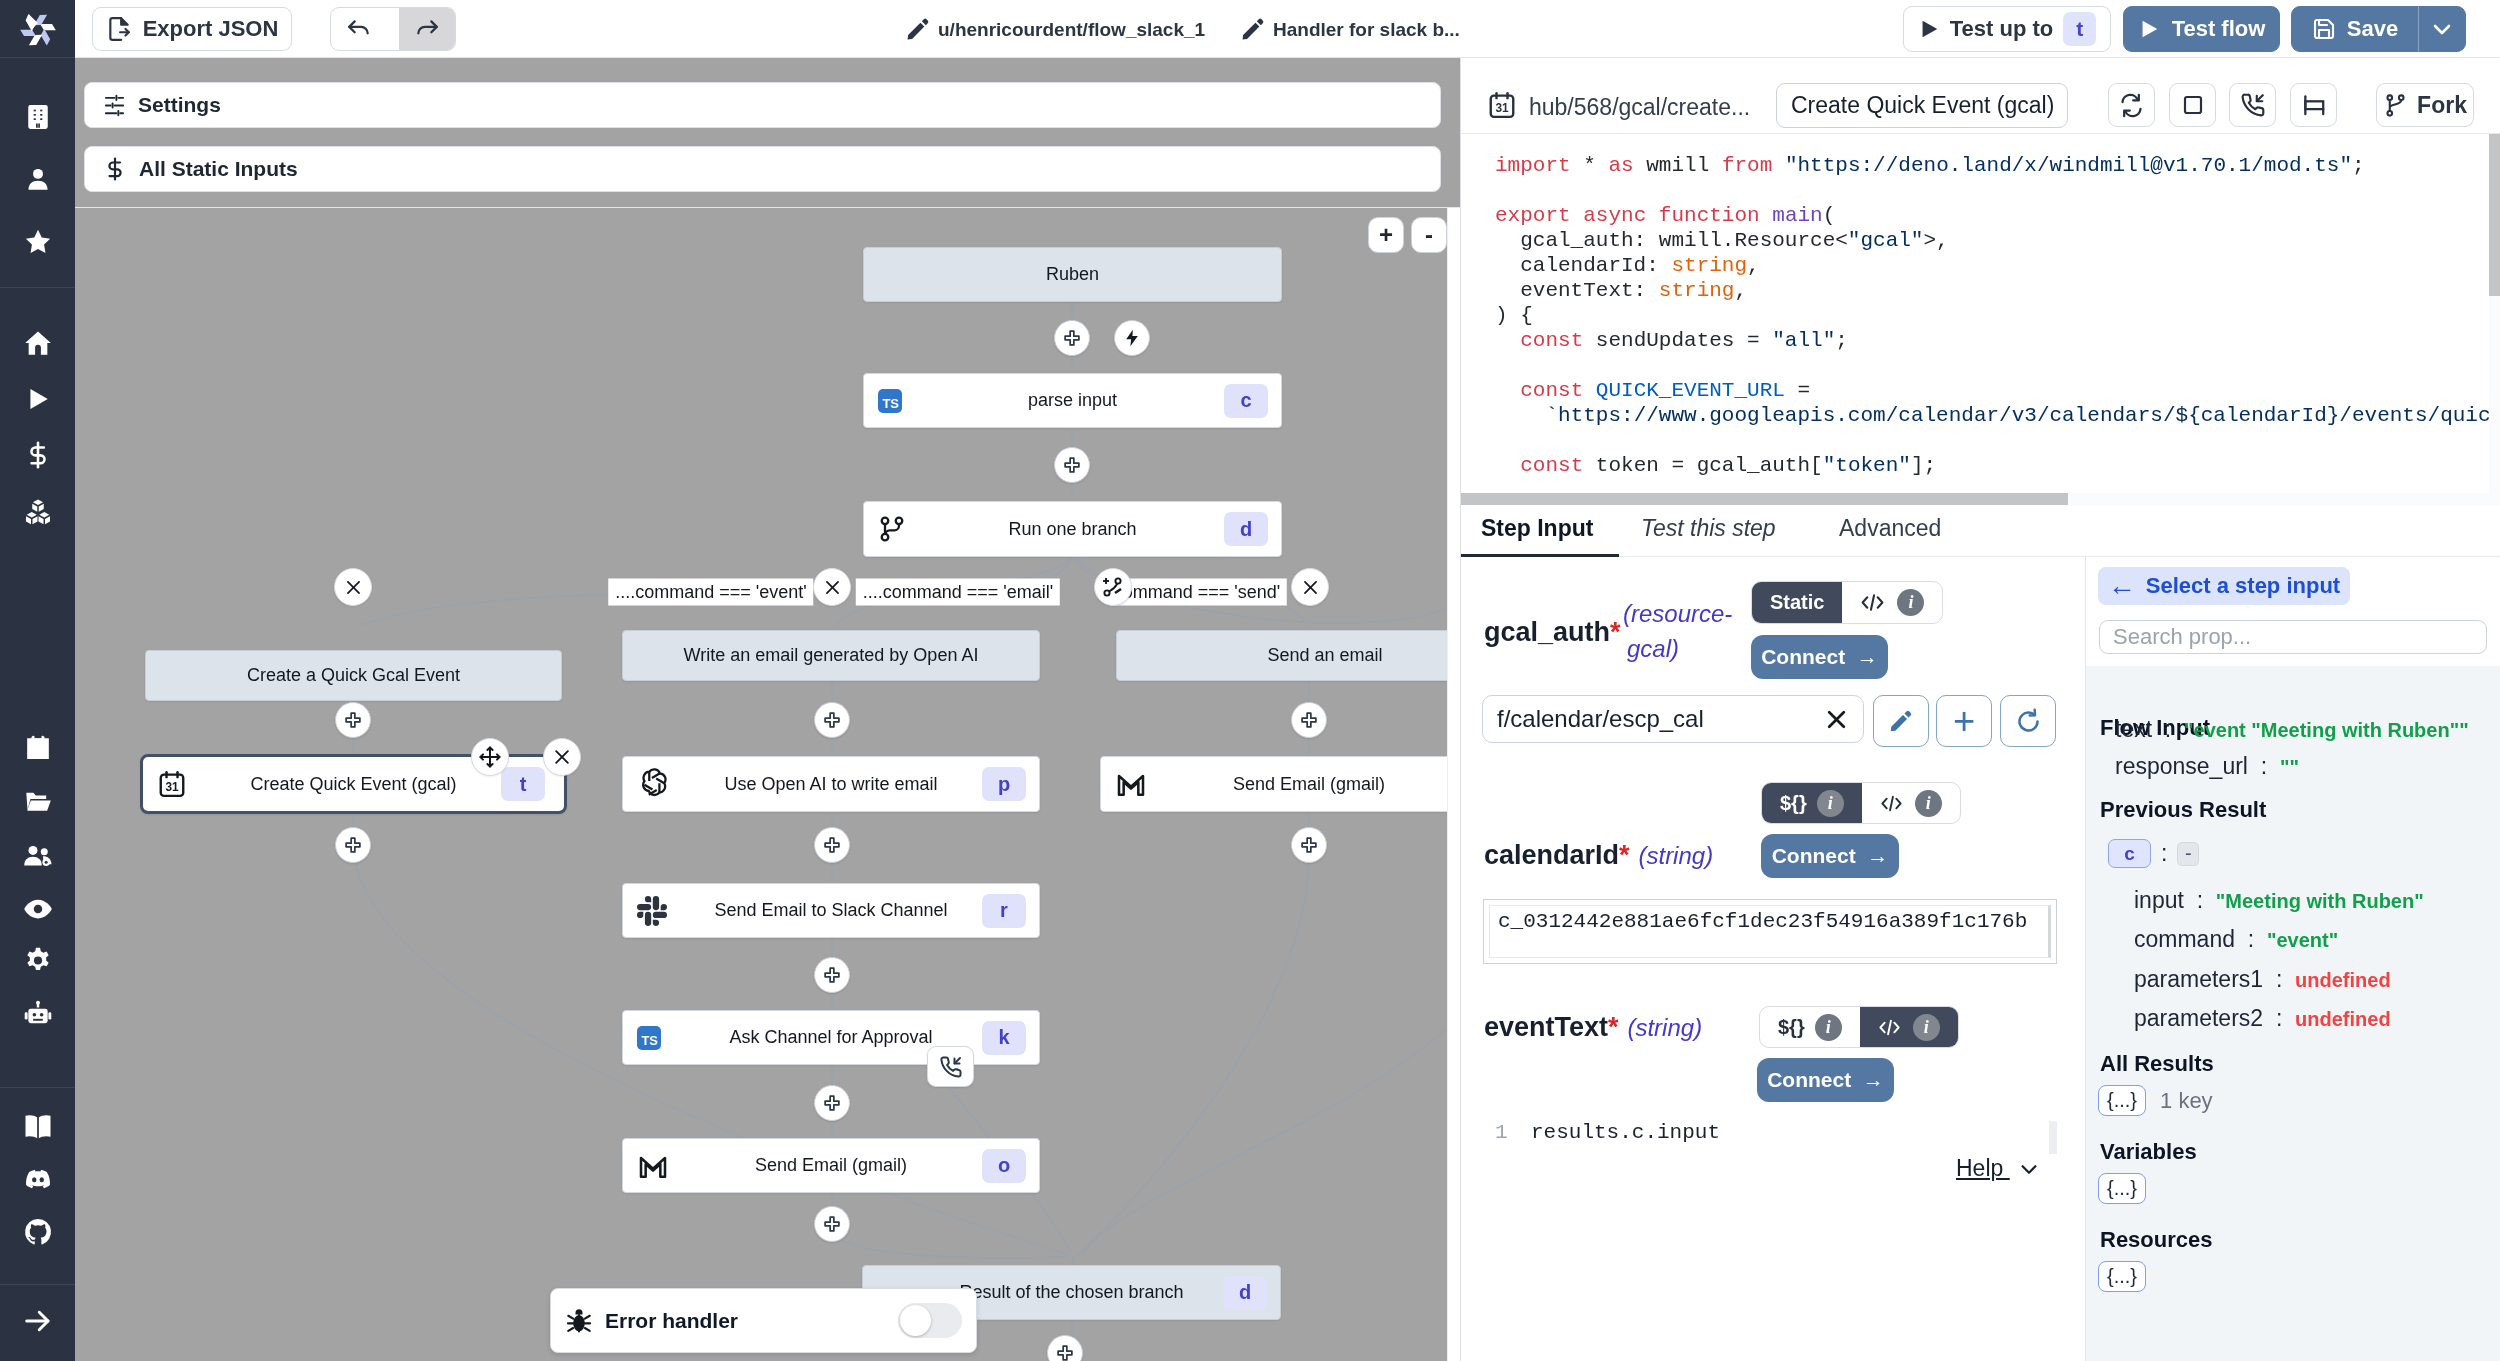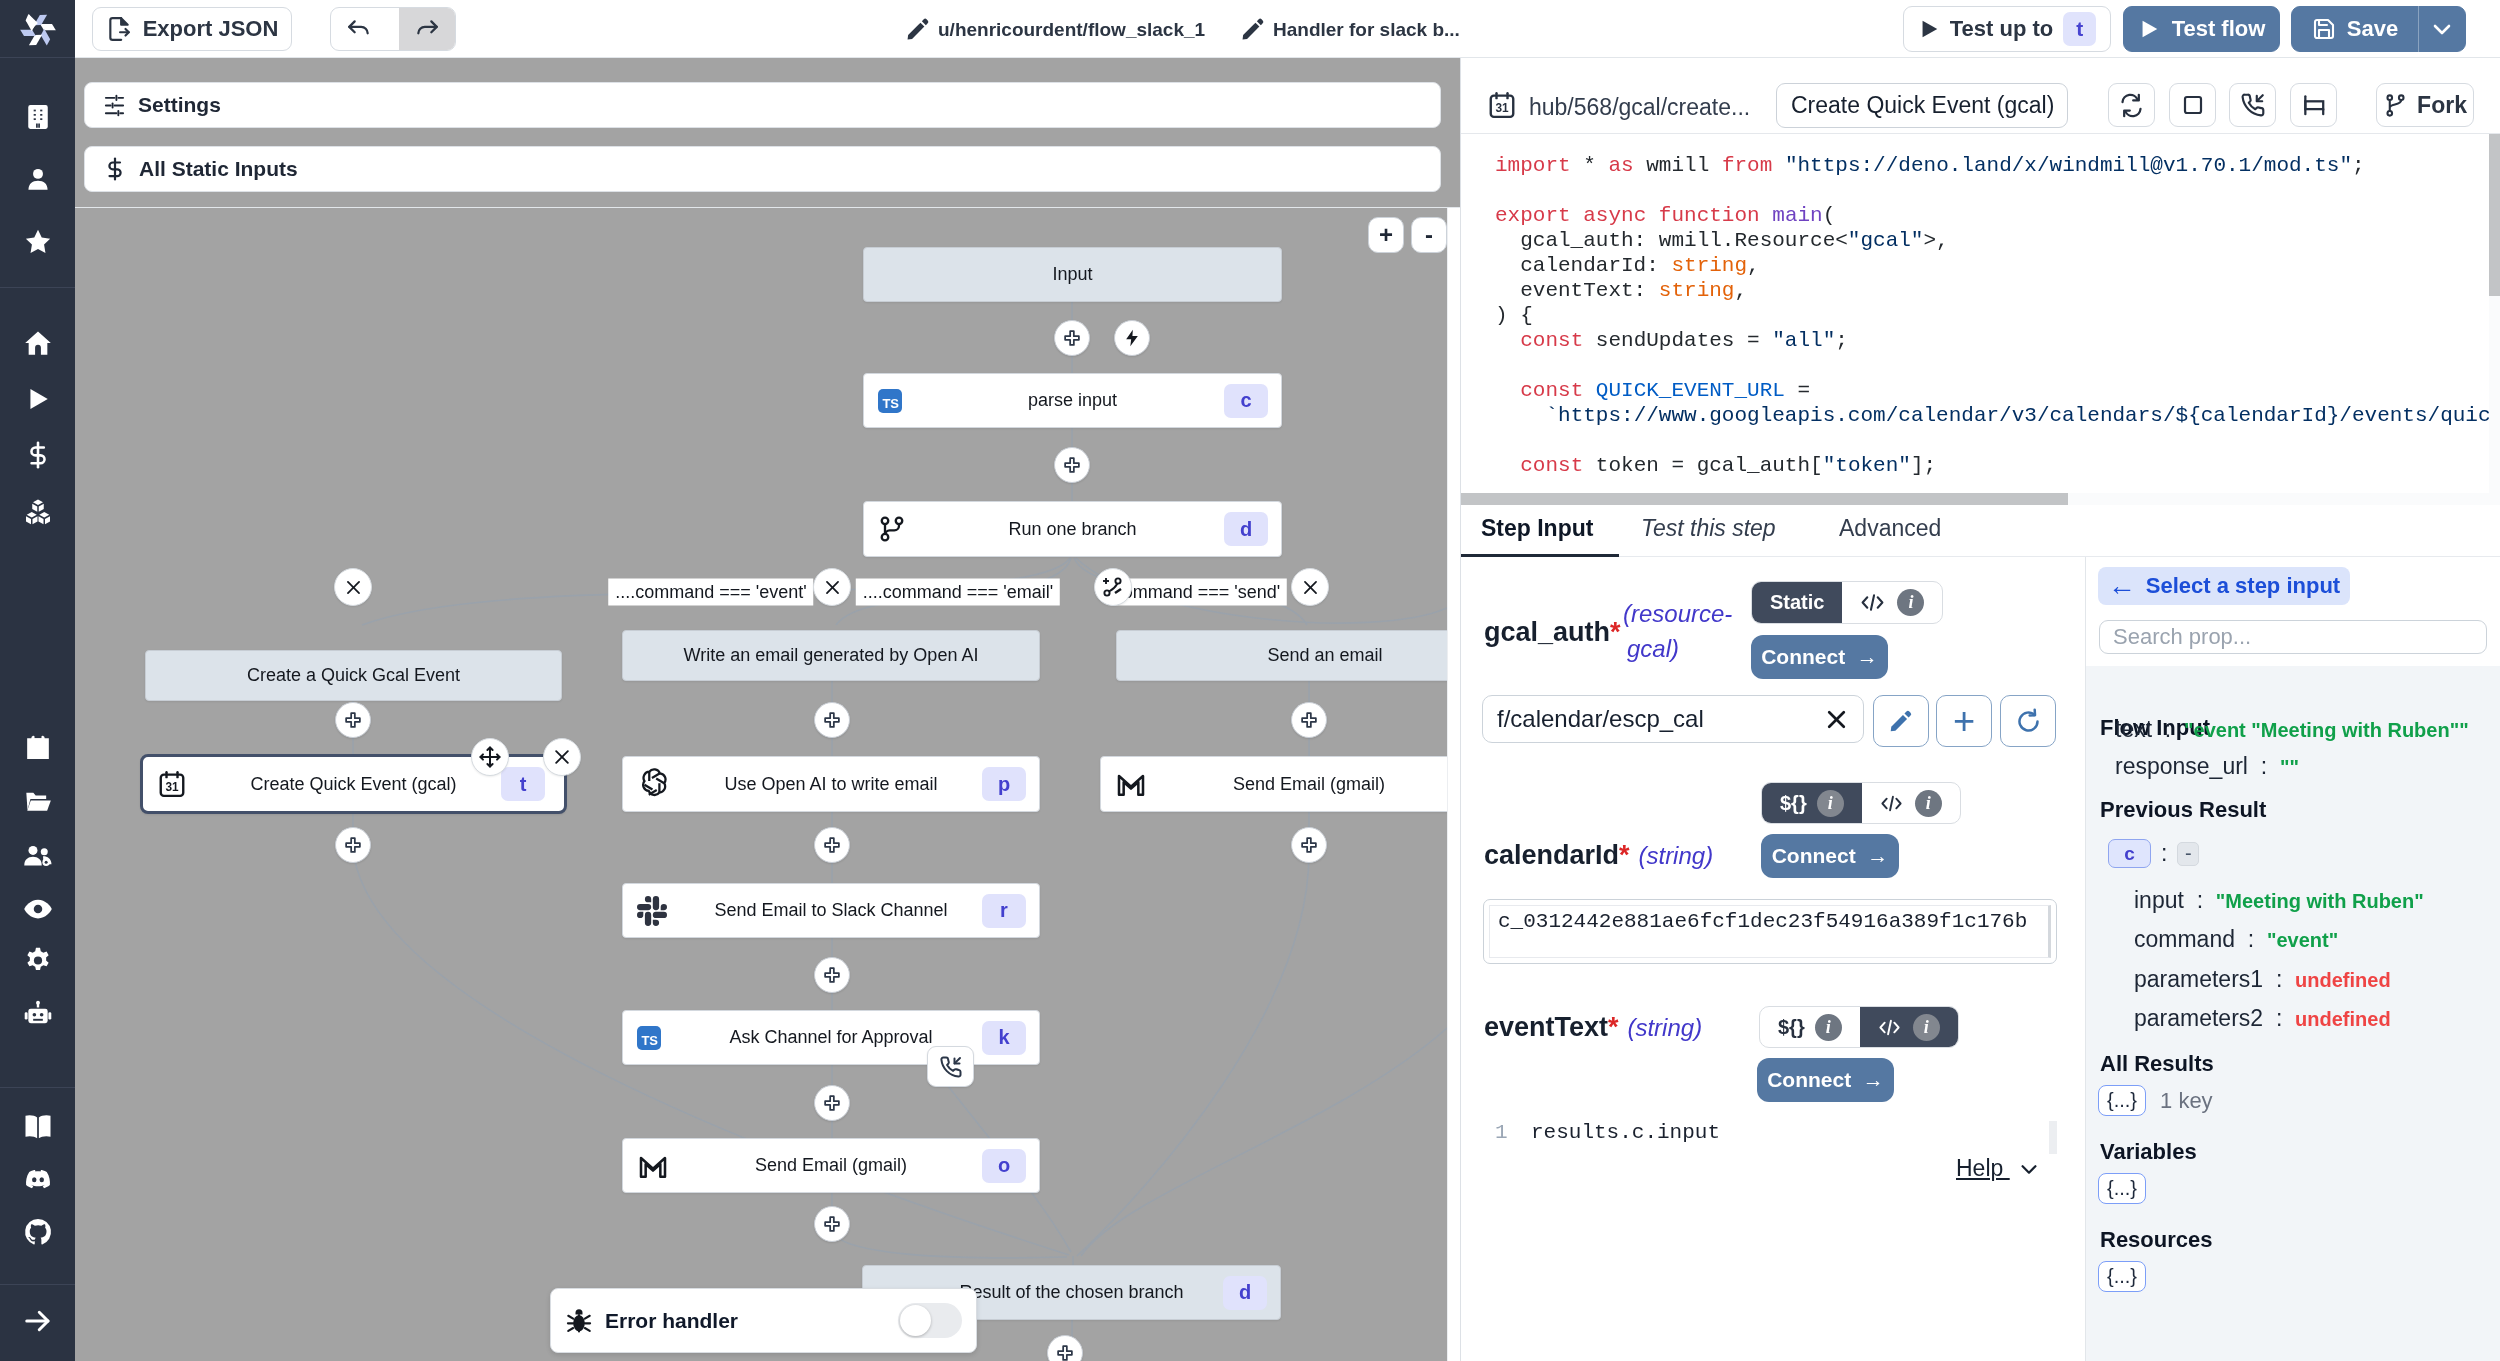--- a/index.html
+++ b/index.html
@@ -320,21 +320,21 @@
       <path d="M757,985 V1020 C 757,1048 880,1052 992,1049"></path>
       <path d="M873,878 C 930,950 968,995 996,1044"></path>
       <path d="M1234,473 V548"></path>
       <path d="M1234,604 V645 C 1234,800 1080,975 1002,1048"></path>
       <path d="M1372,820 C 1260,920 1048,985 1006,1048"></path>
       <path d="M998,1048 V1057"></path>
       <path d="M997,1112 V1132"></path>
     </svg>
 
     <div class="node gnode" style="left:788px; top:39px; width:419px; height:55px;">
-          <div class="ntitle">Input</div>
+          <div class="ntitle">Ruben</div>
         </div>
     <div class="plus" style="left:997px; top:130px;">
           <svg width="22" height="22" viewBox="0 0 24 24" fill="#fff" stroke="#2d3748" stroke-width="1.9" stroke-linejoin="round">
             <path d="M10 4.5 h4 v5.5 h5.5 v4 h-5.5 v5.5 h-4 v-5.5 h-5.5 v-4 h5.5 Z"></path>
           </svg>
         </div>
     <div class="plus" style="left:1057px; top:130px;">
           <svg width="20" height="20" viewBox="0 0 24 24" fill="#14181f">
             <path d="M13 2 L5 13.5 H11 L10 22 L19 9.5 H12.5 Z"></path>
           </svg>
@@ -670,21 +670,21 @@
       <div class="tseg" style="gap:12px;">
             <svg width="23" height="23" viewBox="0 0 24 24" fill="none" stroke="#27303f" stroke-width="2" stroke-linecap="round" stroke-linejoin="round">
               <polyline points="7,7 2.5,12 7,17"></polyline>
               <polyline points="17,7 21.5,12 17,17"></polyline>
               <line x1="13.5" y1="5" x2="10.5" y2="19"></line>
             </svg>
             <div class="info">i</div>
           </div>
     </div>
     <div class="connect" style="left:300px; top:277px; width:138px;">Connect&nbsp;&nbsp;→</div>
-    <div style="position:absolute; left:22px; top:342px; width:574px; height:65px; border:1px solid #cbd2d9; border-radius:7px; padding:5px;">
+    <div style="position:absolute; left:22px; top:342px; width:574px; height:65px; border:1px solid #cbd2d9; border-radius:0; padding:5px;">
       <div style="width:100%; height:100%; border:1px solid #e8eaee; border-right:3px solid #d4d8dd; font-family:'Liberation Mono',monospace; font-size:21px; color:#1a212e; display:flex; align-items:flex-start; padding:4px 0 0 8px; overflow:hidden; white-space:nowrap;">c_0312442e881ae6fcf1dec23f54916a389f1c176b</div>
     </div>
 
     <div style="position:absolute; left:23px; top:455px;"><span class="lab">eventText</span><span class="ast">*</span>&nbsp;&nbsp;<span class="ityp">(string)</span></div>
     <div class="toggle" style="left:298px; top:449px; height:42px;">
       <div class="tseg" style="gap:10px; font-size:20px; font-weight:bold; color:#27303f;">${}<div class="info">i</div></div>
       <div class="tseg tdark" style="gap:12px;">
             <svg width="23" height="23" viewBox="0 0 24 24" fill="none" stroke="#fff" stroke-width="2" stroke-linecap="round" stroke-linejoin="round">
               <polyline points="7,7 2.5,12 7,17"></polyline>
               <polyline points="17,7 21.5,12 17,17"></polyline>

